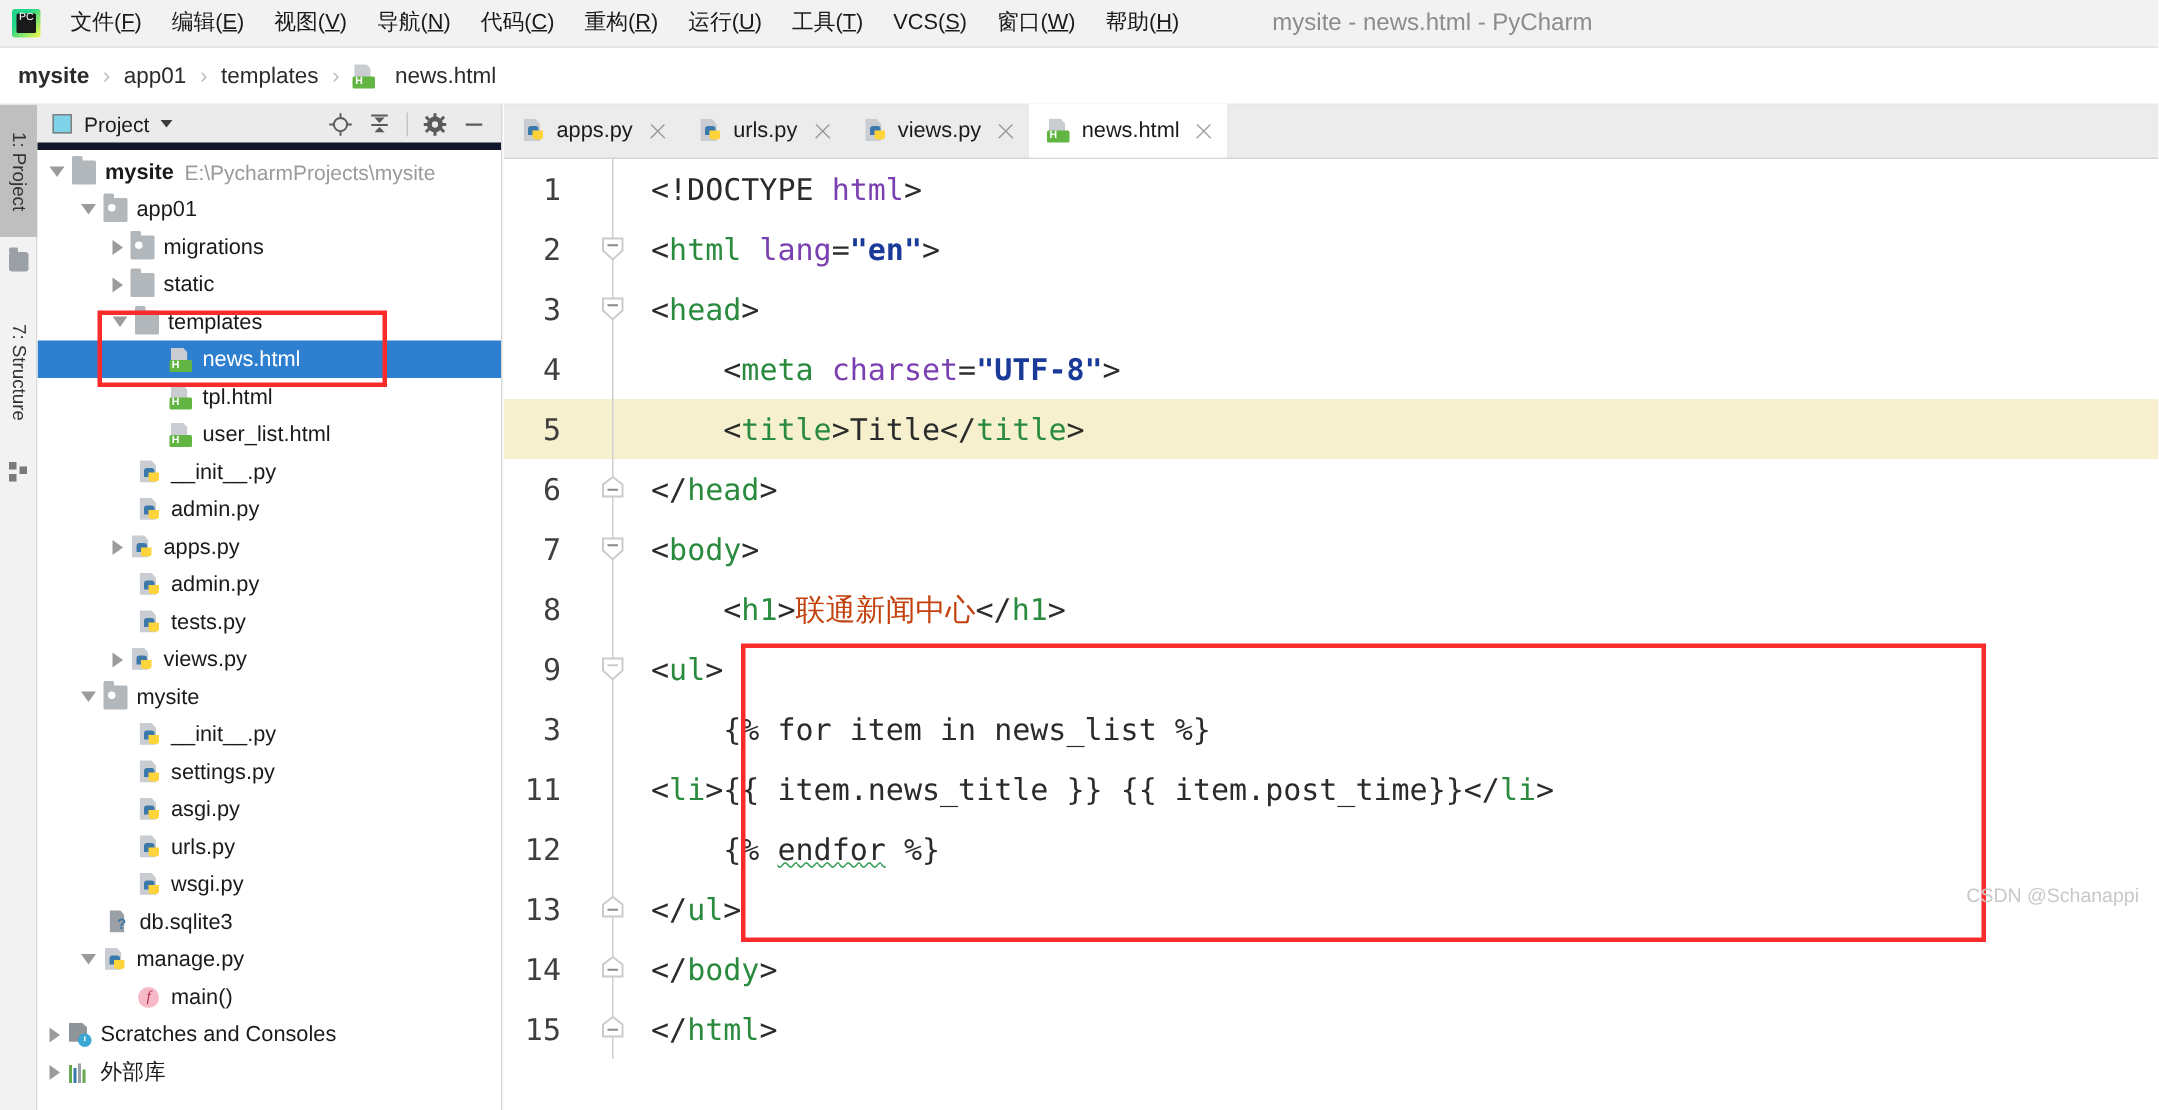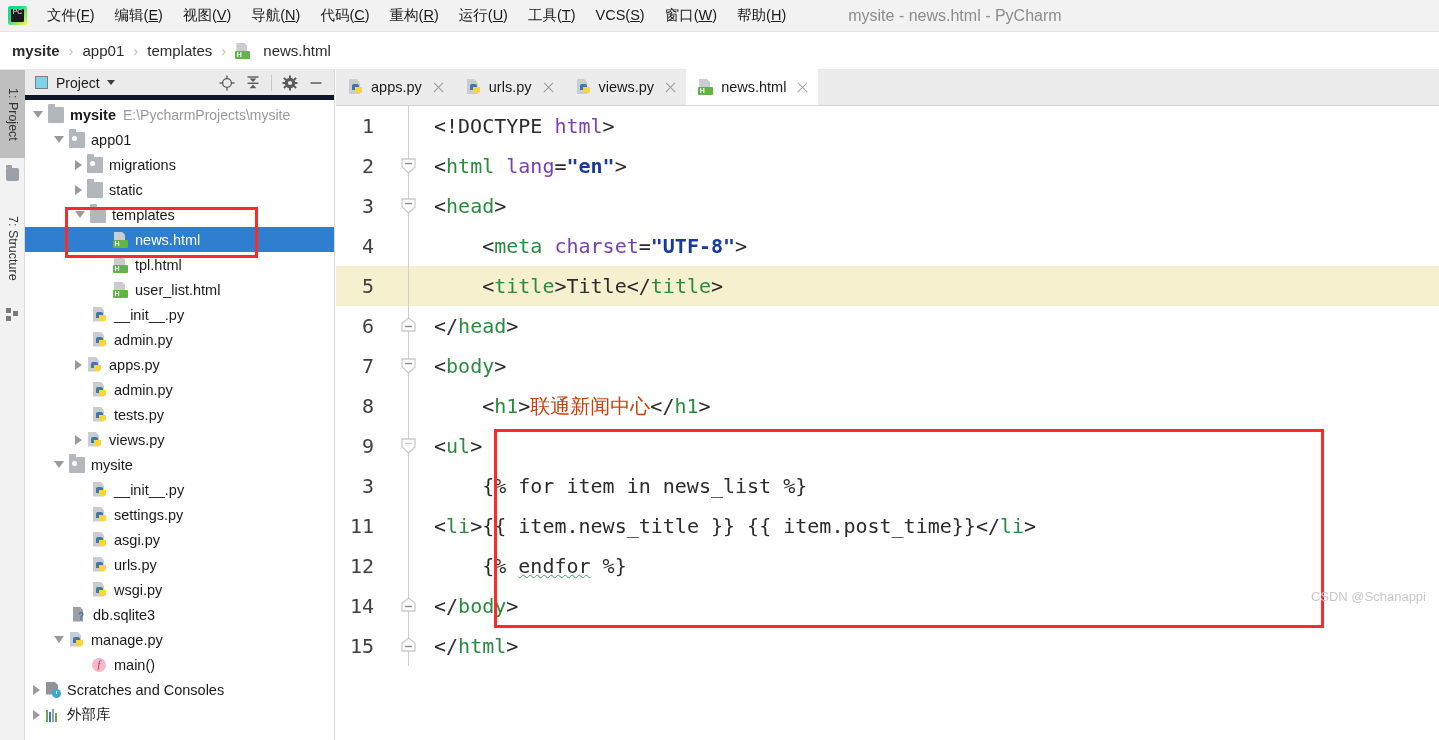--- a/index.html
+++ b/index.html
@@ -609,20 +609,24 @@
                 <line x1="7" y1="8.5" x2="14" y2="8.5" stroke="#8a8a8a" stroke-width="1.4"></line>
               </svg></span></span><span class="codetext"><span class="punct">&lt;</span><span class="tag">body</span><span class="punct">&gt;</span></span></div>
         <div class="code-line"><span class="lineno">8</span><span class="gutter"><span class="gline"></span></span><span class="codetext"><span class="punct">    &lt;</span><span class="tag">h1</span><span class="punct">&gt;</span><span class="cjk">联通新闻中心</span><span class="punct">&lt;/</span><span class="tag">h1</span><span class="punct">&gt;</span></span></div>
         <div class="code-line"><span class="lineno">9</span><span class="gutter"><span class="gline"></span><span class="fold"><svg width="21" height="21" viewBox="0 0 21 21">
                 <path d="M4 4 L17 4 L17 12 L10.5 18 L4 12 Z" fill="#fff" stroke="#cbcbcb" stroke-width="1.3"></path>
                 <line x1="7" y1="8.5" x2="14" y2="8.5" stroke="#cbcbcb" stroke-width="1.4"></line>
               </svg></span></span><span class="codetext"><span class="punct">&lt;</span><span class="tag">ul</span><span class="punct">&gt;</span></span></div>
         <div class="code-line"><span class="lineno">3</span><span class="gutter"><span class="gline"></span></span><span class="codetext"><span class="dj">    {% for item in news_list %}</span></span></div>
         <div class="code-line"><span class="lineno">11</span><span class="gutter"><span class="gline"></span></span><span class="codetext"><span class="punct">&lt;</span><span class="tag">li</span><span class="punct">&gt;</span><span class="dj">{{ item.news_title }} {{ item.post_time}}</span><span class="punct">&lt;/</span><span class="tag">li</span><span class="punct">&gt;</span></span></div>
         <div class="code-line"><span class="lineno">12</span><span class="gutter"><span class="gline"></span></span><span class="codetext"><span class="dj">    {% </span><span class="dj wave">endfor</span><span class="dj"> %}</span></span></div>
+        <div class="code-line"><span class="lineno">13</span><span class="gutter"><span class="gline"></span><span class="fold"><svg width="21" height="21" viewBox="0 0 21 21">
+                <path d="M4 16 L4 8 L10.5 3 L17 8 L17 16 Z" fill="#fff" stroke="#cbcbcb" stroke-width="1.3"></path>
+                <line x1="7" y1="11.5" x2="14" y2="11.5" stroke="#8a8a8a" stroke-width="1.4"></line>
+              </svg></span></span><span class="codetext"><span class="punct">&lt;/</span><span class="tag">ul</span><span class="punct">&gt;</span></span></div>
         <div class="code-line"><span class="lineno">14</span><span class="gutter"><span class="gline"></span><span class="fold"><svg width="21" height="21" viewBox="0 0 21 21">
                 <path d="M4 16 L4 8 L10.5 3 L17 8 L17 16 Z" fill="#fff" stroke="#cbcbcb" stroke-width="1.3"></path>
                 <line x1="7" y1="11.5" x2="14" y2="11.5" stroke="#8a8a8a" stroke-width="1.4"></line>
               </svg></span></span><span class="codetext"><span class="punct">&lt;/</span><span class="tag">body</span><span class="punct">&gt;</span></span></div>
         <div class="code-line"><span class="lineno">15</span><span class="gutter"><span class="gline"></span><span class="fold"><svg width="21" height="21" viewBox="0 0 21 21">
                 <path d="M4 16 L4 8 L10.5 3 L17 8 L17 16 Z" fill="#fff" stroke="#cbcbcb" stroke-width="1.3"></path>
                 <line x1="7" y1="11.5" x2="14" y2="11.5" stroke="#8a8a8a" stroke-width="1.4"></line>
               </svg></span></span><span class="codetext"><span class="punct">&lt;/</span><span class="tag">html</span><span class="punct">&gt;</span></span></div>
       </div>
   </div>

